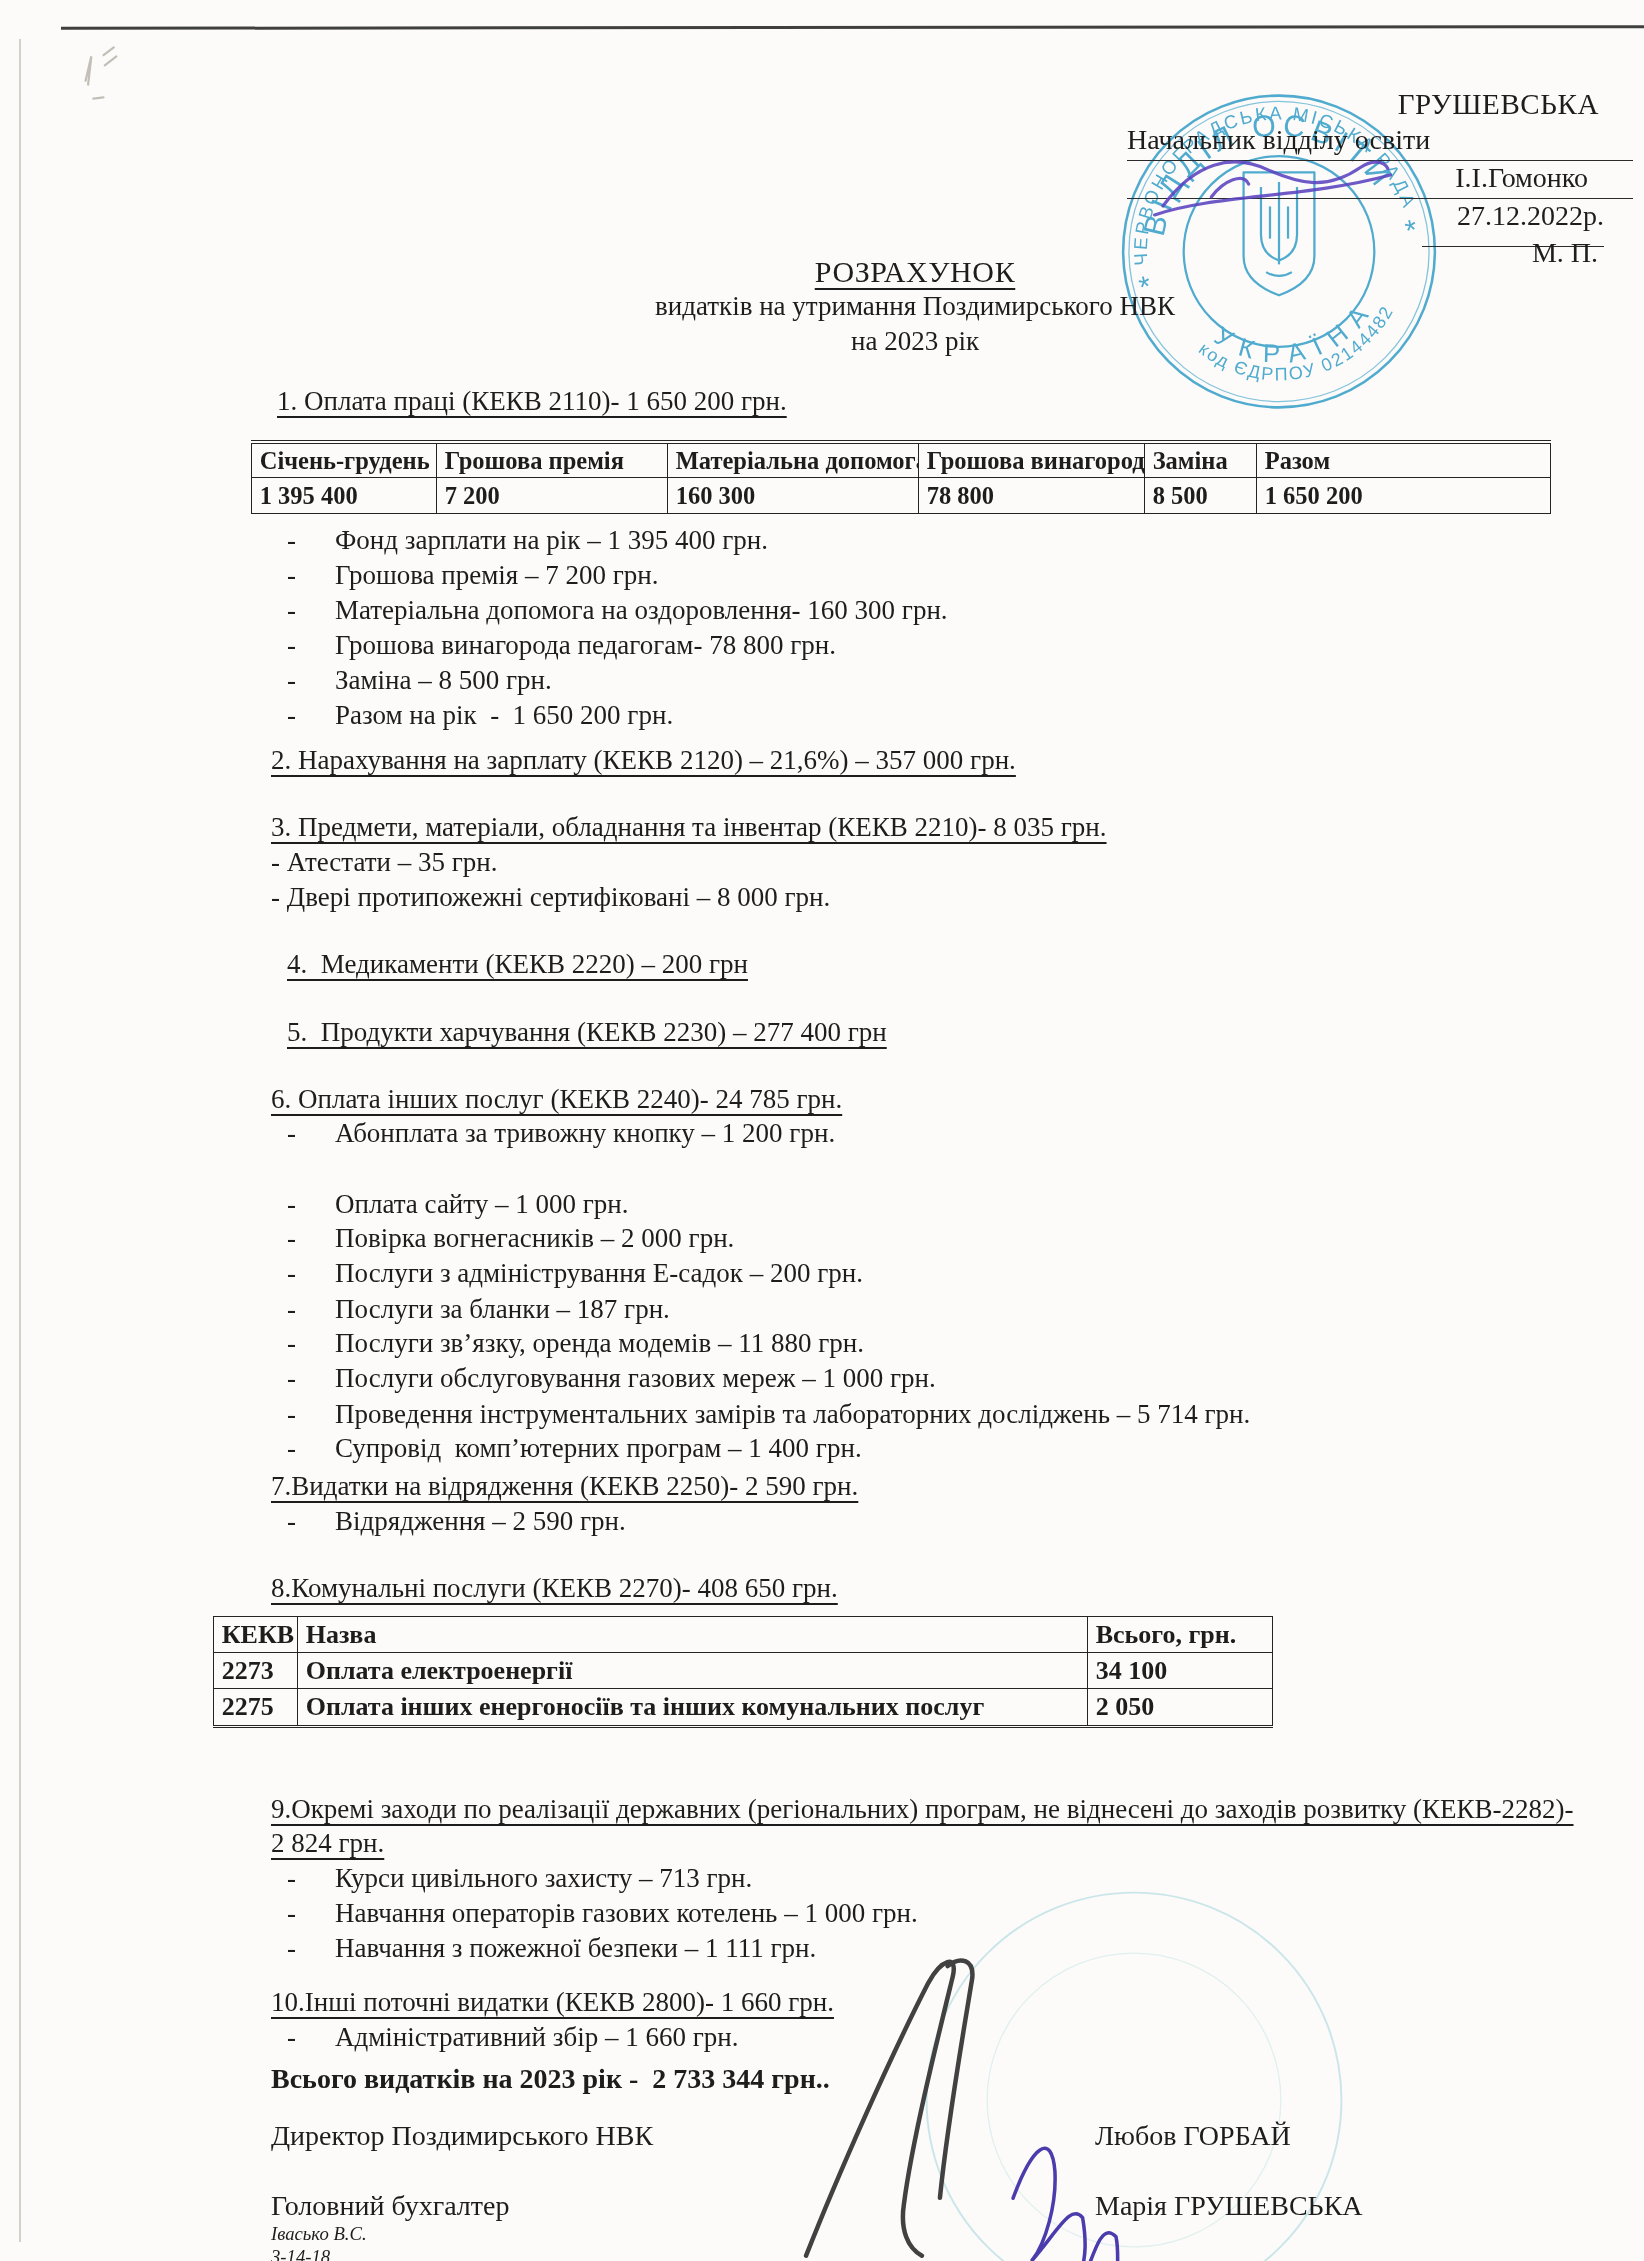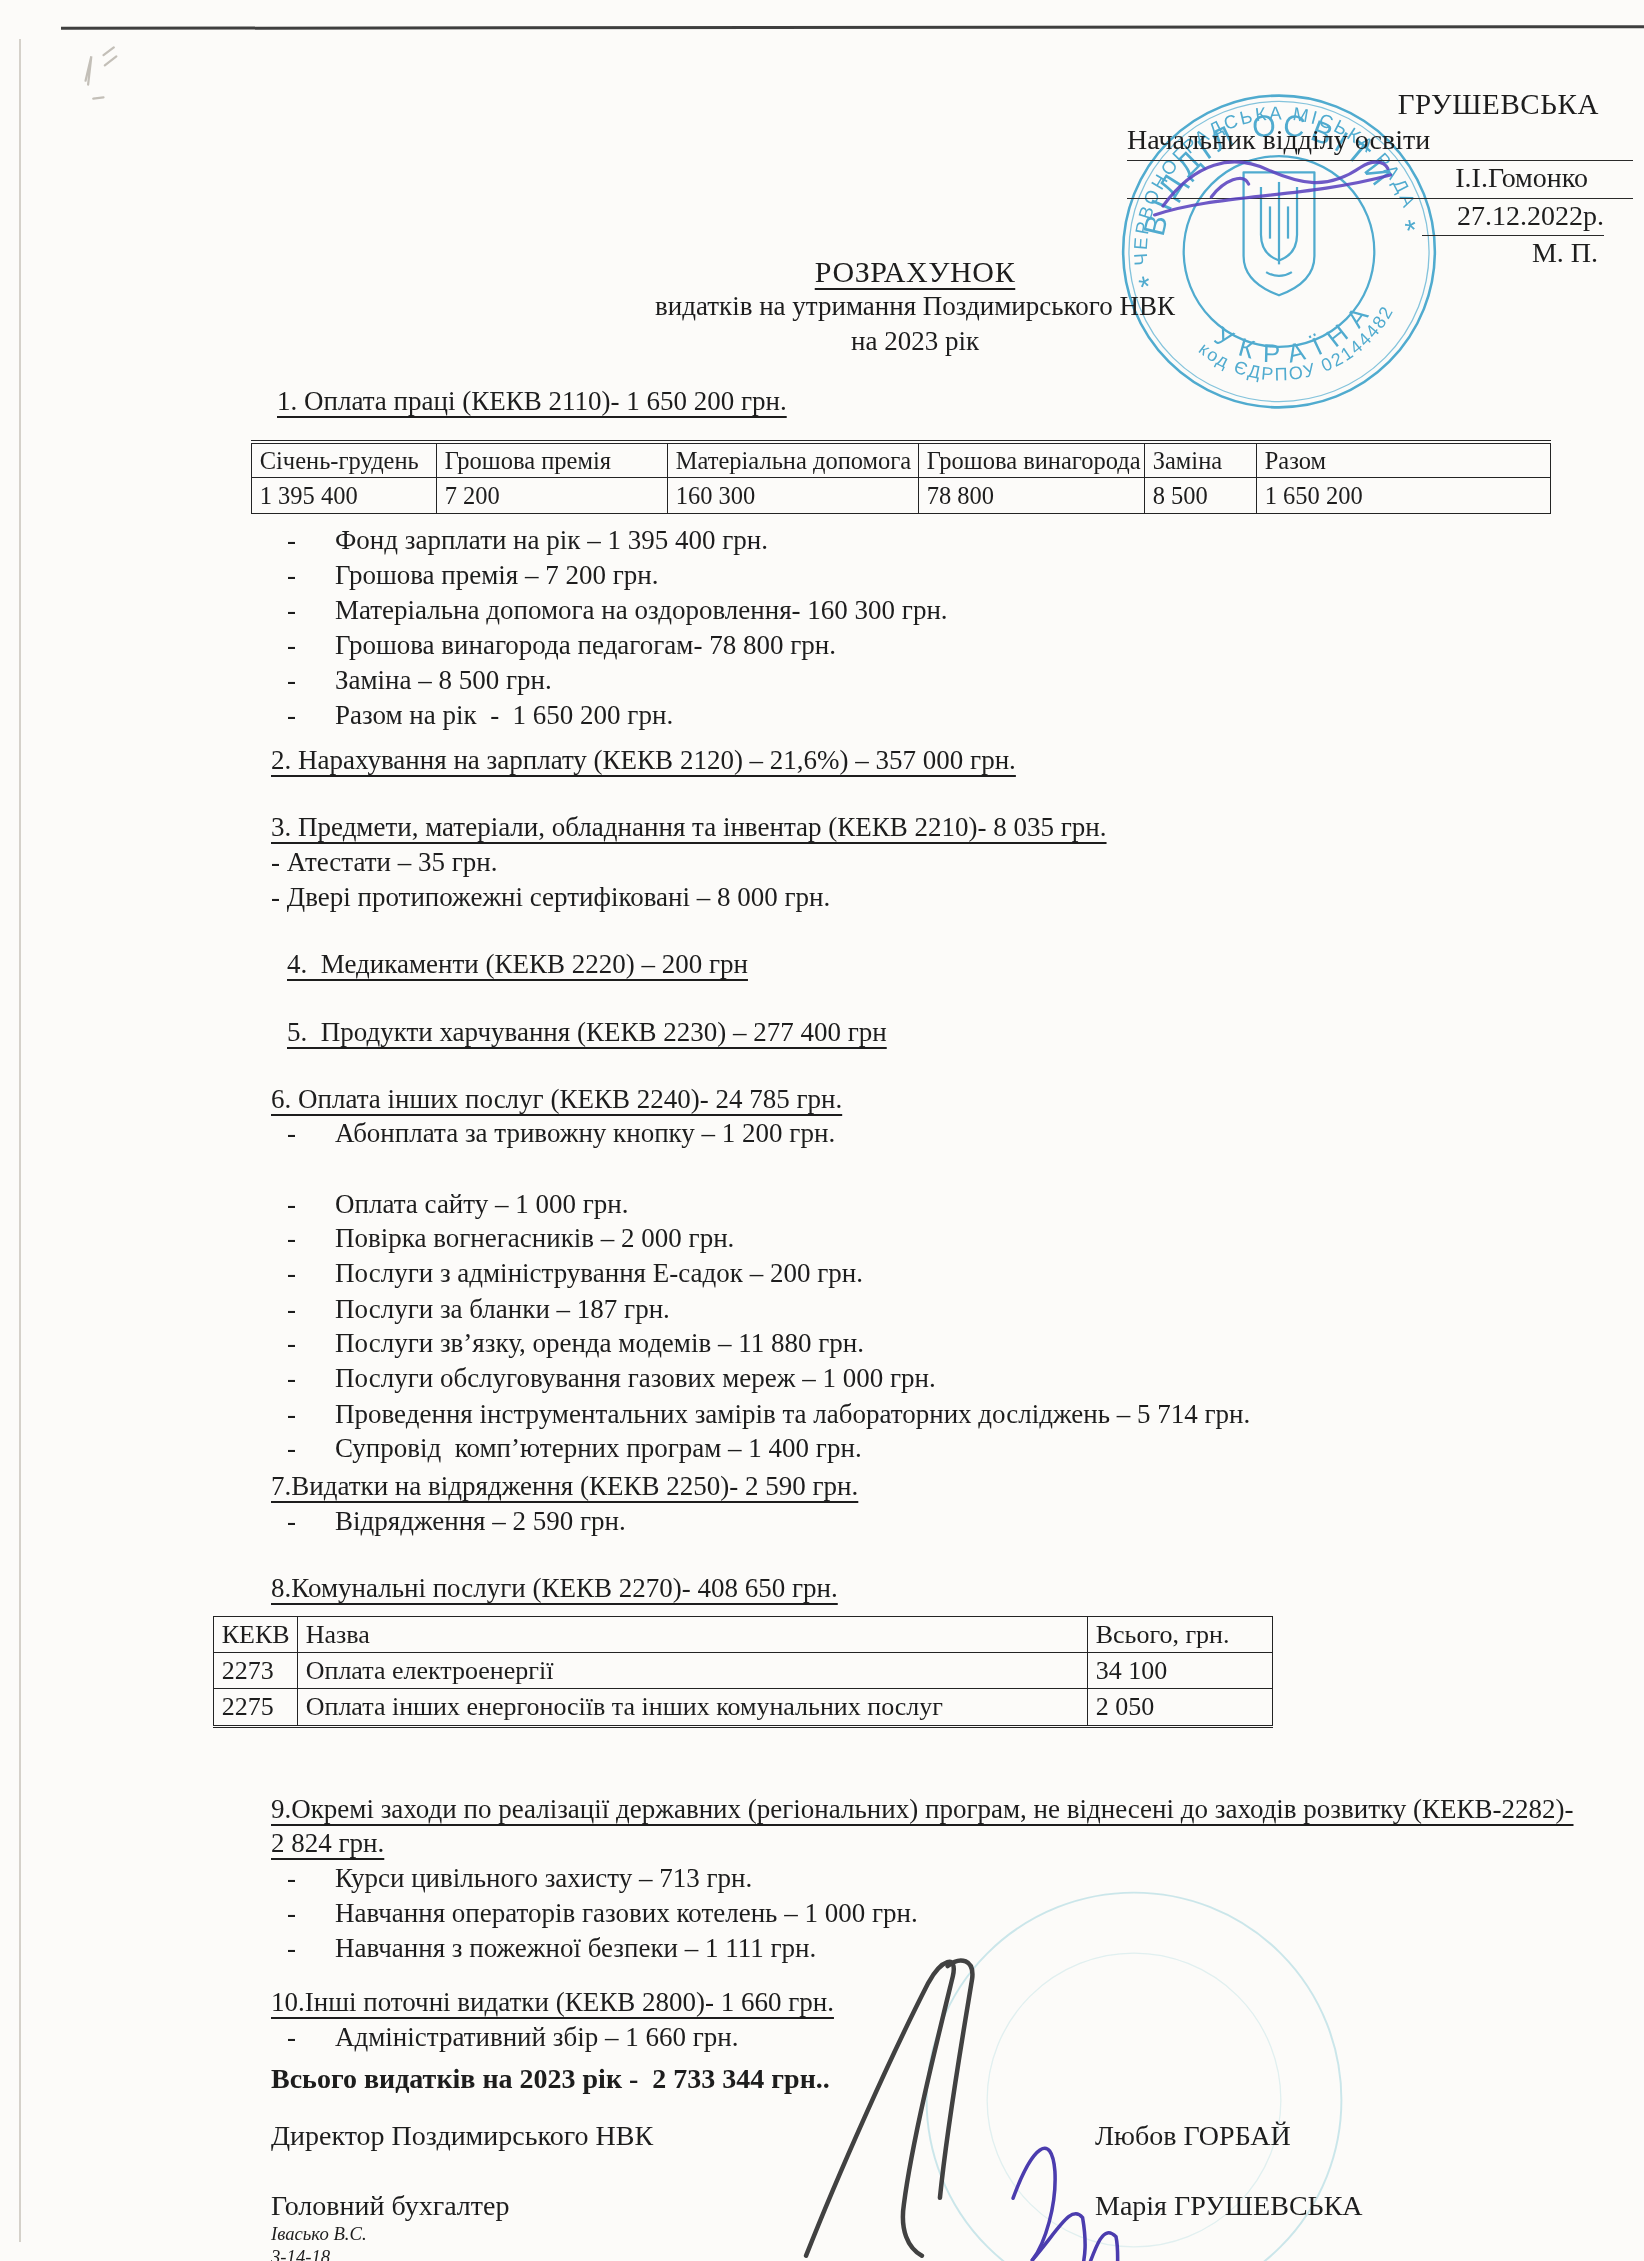--- a/index.html
+++ b/index.html
@@ -22,26 +22,26 @@
 
   .title-line { position:absolute; left:271px; width:1288px; text-align:center; z-index:3; white-space:pre; }
   #title1 { top:255px; font-size:30px; letter-spacing:0.6px; }
   #title2 { top:291px; font-size:27px; }
   #title3 { top:326px; font-size:27px; }
 
   .appr { position:absolute; font-size:28px; white-space:pre; z-index:3; }
   #appr-label { right:45px; top:88px; font-size:29px; letter-spacing:0.6px; }
   #appr-pos  { left:1127px; top:124px; width:506px; border-bottom:1.9px solid #2a2a2a; padding-bottom:3.9px; }
   #appr-name { left:1127px; top:162px; width:506px; border-bottom:1.9px solid #2a2a2a; text-align:right; padding-right:45px; padding-bottom:3.9px; }
-  #appr-date { left:1422px; top:200px; width:182px; border-bottom:1.9px solid #2a2a2a; text-align:right; padding-bottom:3px; }
+  #appr-date { left:1422px; top:200px; width:182px; border-bottom:1.9px solid #2a2a2a; text-align:right; padding-bottom:14px; }
   #appr-seal { right:46px; top:237px; }
 
   .doc-table { position:absolute; border-collapse:collapse; table-layout:fixed; z-index:3; }
   .doc-table th, .doc-table td {
-    border:1.9px solid #242424; font-weight:normal; text-align:left;
+    border:1.9px solid #242424; font-weight:bold; text-align:left;
     padding:2.6px 7.7px; white-space:nowrap; overflow:hidden; vertical-align:middle;
   }
   #salary-table { left:251px; top:440px; width:1299px; font-size:24.5px; border-top:4.5px double #242424; }
   #salary-table th { height:32px; }
   #salary-table td { height:36px; }
   #utilities-table { left:213px; top:1616px; width:1060px; font-size:26px; border-bottom:3.9px double #242424; }
   #utilities-table th { height:20px; }
   #utilities-table td { height:34px; }
 
   .bold { font-weight:bold;margin-top:8px; }

